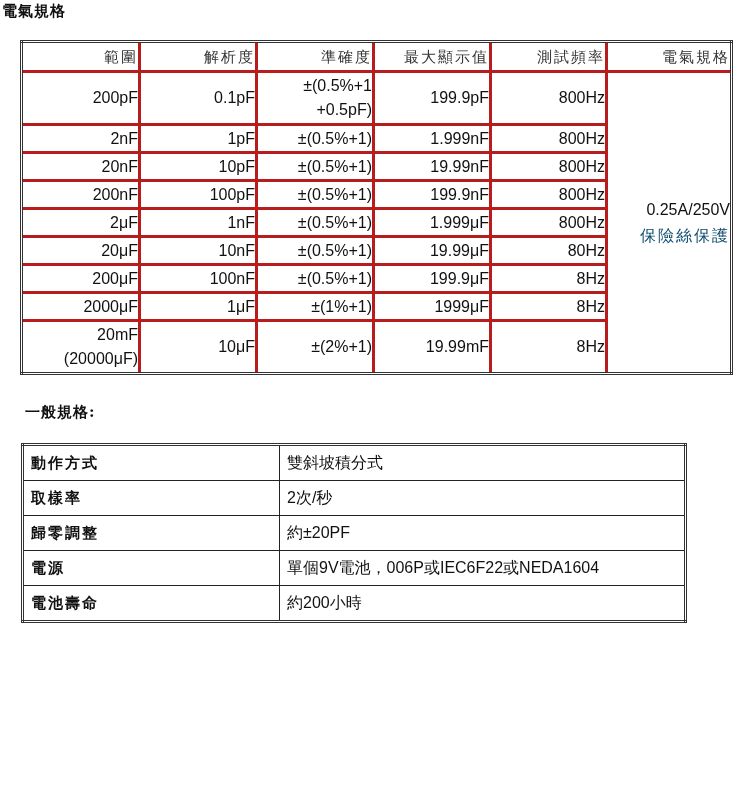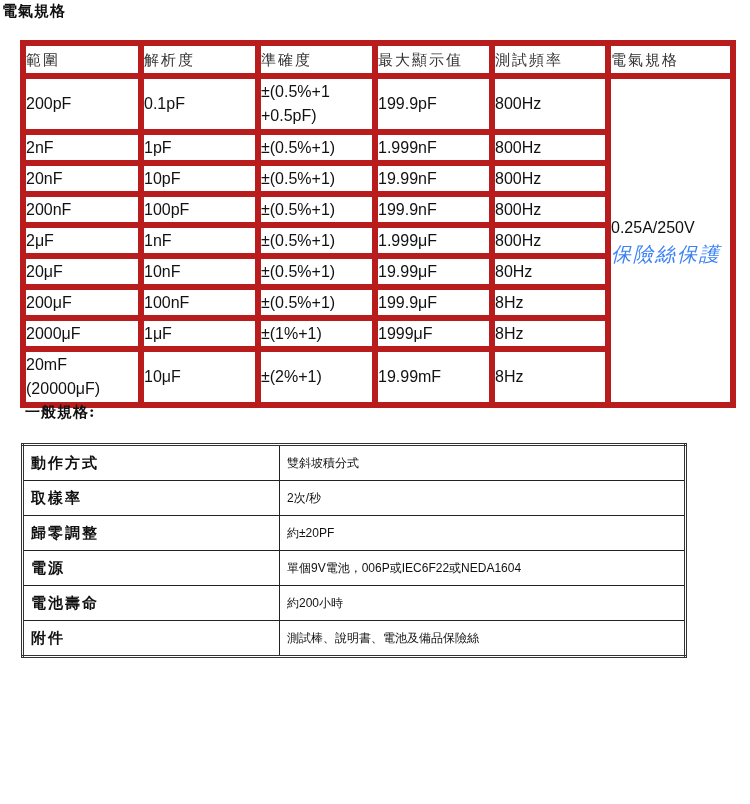--- a/index.html
+++ b/index.html
@@ -14,49 +14,49 @@
   #title1 { left: 2px; top: 2px; }
   #title2 { left: 25px; top: 403px; }
 
   
   .t1 {
     position: absolute; left: 20px; top: 40px; width: 710px;
     border-collapse: collapse; table-layout: fixed;
     border: 3px double #333;
   }
   .t1 th, .t1 td {
-    border: 6px solid #b91c1c; text-align: left; vertical-align: middle;
+    border: 3px solid #b91c1c; text-align: right; vertical-align: middle;
     padding: 0; font-size: 16px; line-height: 24px;
   }
   .t1 th {
     font-family: "DejaVu Serif", "Liberation Serif", serif; font-weight: normal;
     font-size: 15px; letter-spacing: 2px; color: #333; height: 27px;
     border-bottom: 2px solid #777;
   }
   .t1 td { height: 25px; }
   .t1 tr.tall td { height: 50px; }
   .t1 td.prot { font-size: 16px; line-height: 26px; }
-  .t1 .prot-cn { font-family: "DejaVu Serif", "Liberation Serif", serif; font-size: 20px; color: #3b82f6; letter-spacing: 2px; font-style: italic; }
+  .t1 .prot-cn { font-family: "DejaVu Serif", "Liberation Serif", serif; font-size: 16px; color: #0c4a6e; letter-spacing: 2px; }
 
   
   .t2 {
     position: absolute; left: 21px; top: 443px; width: 666px;
     border-collapse: collapse; table-layout: fixed;
     border: 3px double #333;
   }
   .t2 td {
     border: 1px solid #222; height: 34px; padding: 0 0 0 7px;
     font-size: 16px; vertical-align: middle; text-align: left;
   }
   .t2 tr + tr td { border-top: 1px solid #555; }
   .t2 td.k {
     font-family: "DejaVu Serif", "Liberation Serif", serif; font-weight: bold;
     font-size: 15px; letter-spacing: 2px; width: 248px;
   }
-  .t2 td.v { font-size: 12px; color: #111; }
+  .t2 td.v { font-size: 16px; color: #111; }
 </style>
 </head>
 <body>
 
 <div id="title1" class="section-title">電氣規格</div>
 
 <table class="t1">
   <colgroup>
     <col style="width:118px">
       <col style="width:117px">
@@ -169,18 +169,14 @@
       <td class="v">約±20PF</td>
     </tr>
     <tr>
       <td class="k">電源</td>
       <td class="v">單個9V電池，006P或IEC6F22或NEDA1604</td>
     </tr>
     <tr>
       <td class="k">電池壽命</td>
       <td class="v">約200小時</td>
     </tr>
-    <tr>
-      <td class="k">附件</td>
-      <td class="v">測試棒、說明書、電池及備品保險絲</td>
-    </tr>
   </tbody>
 </table>
 
 </body></html>

